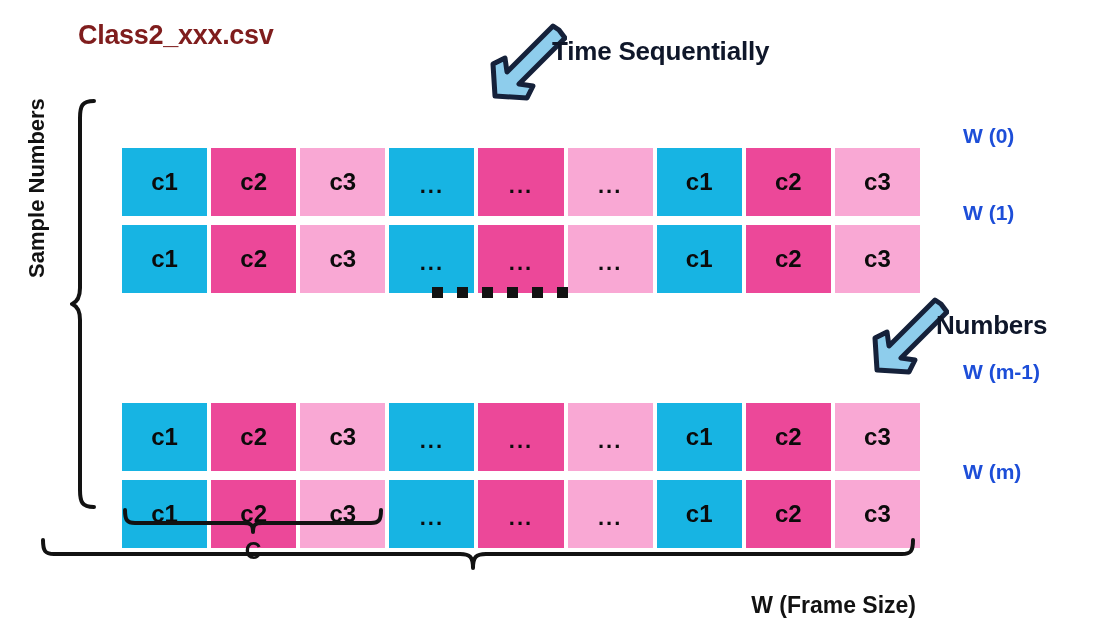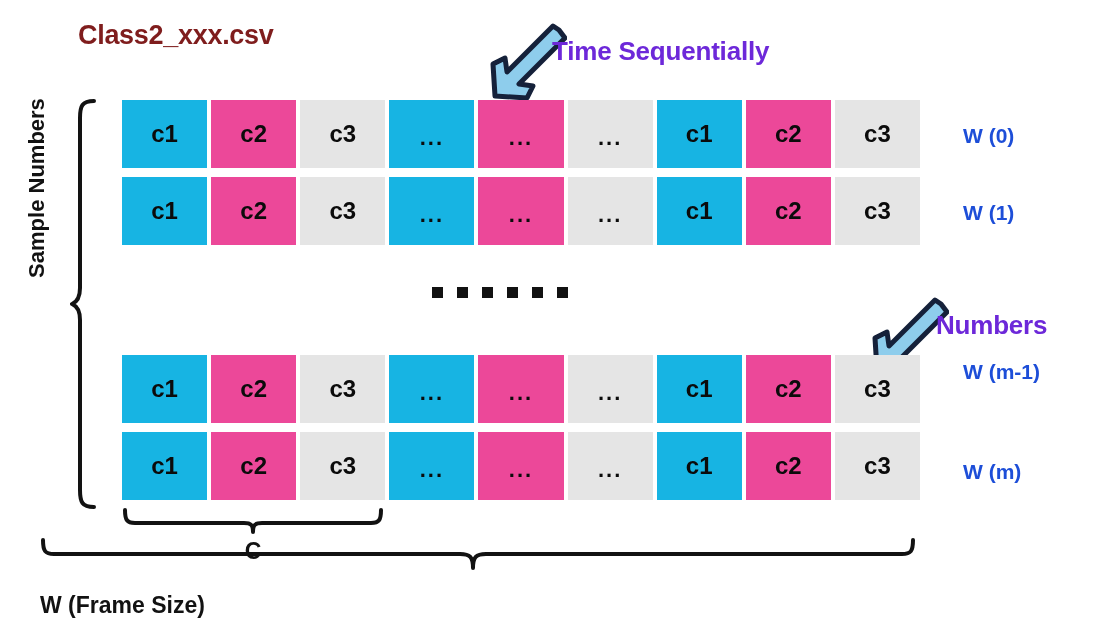--- a/index.html
+++ b/index.html
@@ -26,60 +26,61 @@
     letter-spacing: -0.3px;
     color: #7f1d1d;
     white-space: nowrap;
   }
 
   
   .annot-label {
     position: absolute;
     font-size: 26px;
     font-weight: bold;
-    color: #6d28d9;
+    color: #0f172a;
     white-space: nowrap;
     letter-spacing: -0.2px;
   }
   #label-time-seq { left: 552px; top: 36px; }
   #label-randomly { left: 936px; top: 310px; }
 
   
   .arrow { position: absolute; }
   #arrow-time-seq { left: 487px; top: 22px; width: 80px; height: 82px; }
   #arrow-randomly { left: 869px; top: 296px; width: 80px; height: 82px; }
 
   
   .row {
     position: absolute;
     left: 122px;
     width: 798px;
     height: 68px;
     display: flex;
     gap: 4px;
+    margin-top: 48px;
   }
   #row-0 { top: 100px; }
   #row-1 { top: 177px; }
   #row-2 { top: 355px; }
   #row-3 { top: 432px; }
 
   .cell {
     flex: 1 1 0;
     display: flex;
     align-items: center;
     justify-content: center;
     font-size: 24px;
     font-weight: bold;
     color: #0b0b0b;
     letter-spacing: 0px;
     line-height: 1;
   }
   .cell.blue   { background: #17b4e3; }
   .cell.orange { background: #ec4899; }
-  .cell.green  { background: #e5e5e5; }
+  .cell.green  { background: #f9a8d4; }
   .cell.ellipsis { font-size: 22px; letter-spacing: 2px; padding-top: 8px; }
 
   
   .row-label {
     position: absolute;
     left: 963px;
     font-size: 21px;
     font-weight: bold;
     color: #1d4ed8;
     white-space: nowrap;
@@ -148,21 +149,21 @@
     left: 40px;
     top: 538px;
     width: 876px;
     height: 32px;
   }
   #label-w {
     position: absolute;
     left: 40px;
     top: 592px;
     width: 876px;
-    text-align: left;
+    text-align: right;
     font-size: 23px;
     font-weight: bold;
     color: #121212;
   }
 </style>
 </head>
 <body>
 
 <div id="title">Class2_xxx.csv</div>
 

